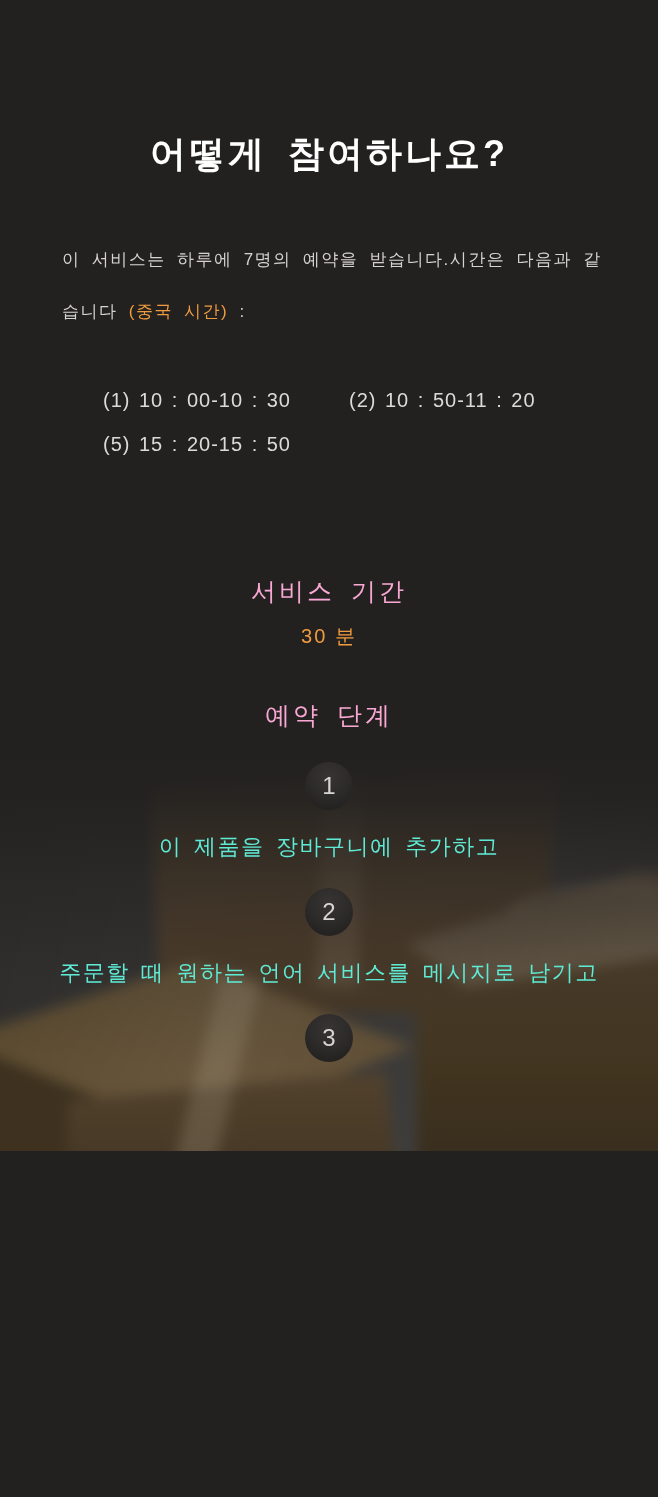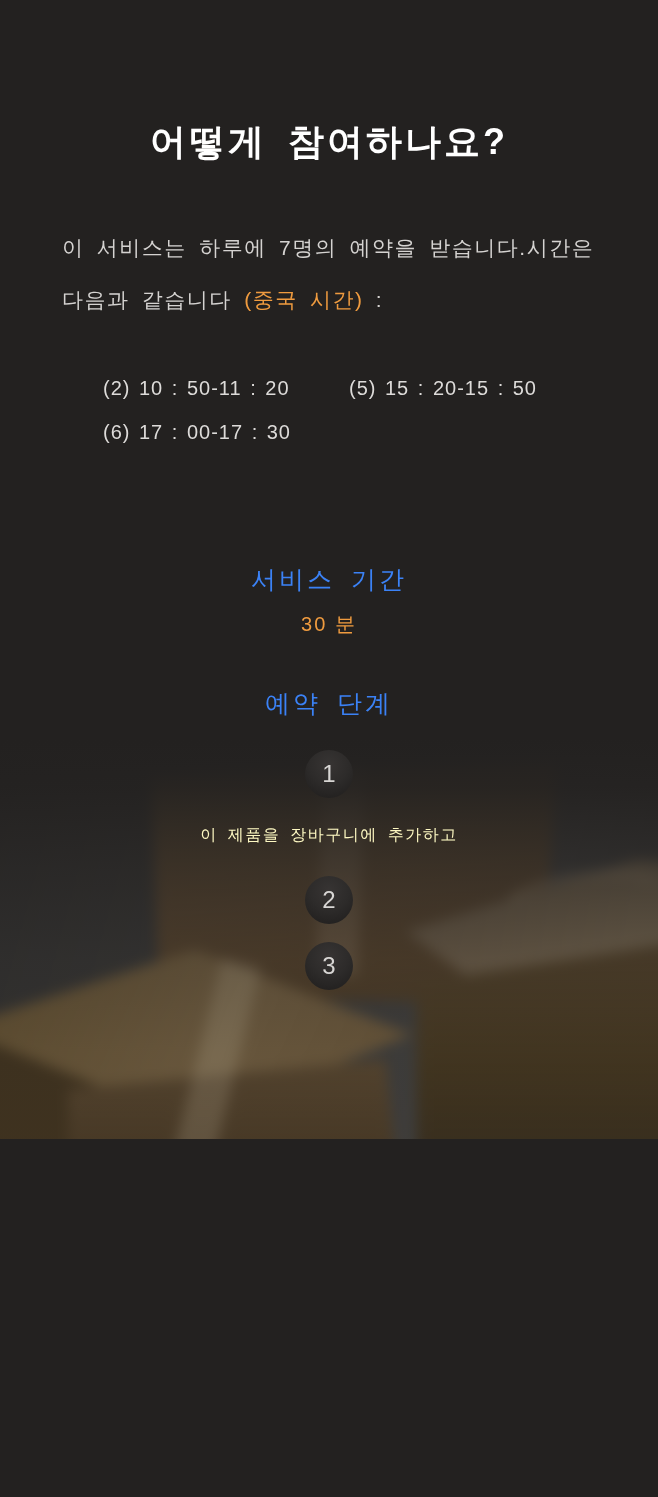--- a/index.html
+++ b/index.html
@@ -1,60 +1,60 @@
 <!DOCTYPE html>
 <html><head>
 <meta charset="utf-8">
 <style>
   * { margin:0; padding:0; box-sizing:border-box; }
   html,body { background:#232120; }
   .page {
     position:relative;
     width:658px; height:1139px;
-    margin:0 auto;
+    margin:12px auto;
     background:#232120;
     overflow:hidden;
     font-family:"Liberation Sans","DejaVu Sans",sans-serif;
   }
 
   
   .content { position:relative; z-index:2; }
 
   .title {
     padding-top:119px;
     text-align:center;
     font-size:36px; font-weight:700;
     color:#ffffff;
     letter-spacing:3px;
     word-spacing:8px;
     line-height:46px;
   }
 
   .intro {
     margin:57px 56px 0 62px;
-    font-size:21px; line-height:52px;
+    font-size:17px; line-height:52px;
     color:#d5d3d1;
     letter-spacing:1.5px; word-spacing:5px;
   }
   .intro .hl { color:#ef9b3f; }
 
   .times {
     margin:48px 0 0 103px;
     display:grid;
     grid-template-columns:246px auto;
     row-gap:16px;
     font-size:20px; line-height:28px;
     color:#dddbd9;
     letter-spacing:1px; word-spacing:2px;
   }
 
   .section-heading {
     text-align:center;
     font-size:25px; font-weight:400;
-    color:#3b82f6;
+    color:#f9a8d4;
     letter-spacing:3px; word-spacing:6px;
     line-height:34px;
   }
   .svc-heading   { margin-top:116px; }
   .svc-value {
     margin-top:14px;
     text-align:center;
     font-size:20px; line-height:28px;
     color:#ef9b3f;
     letter-spacing:2px;
@@ -69,22 +69,22 @@
     margin:0 auto 14px auto;
     border-radius:50%;
     background:radial-gradient(circle at 50% 30%, #373433 0%, #2d2b2a 48%, #242221 80%);
     color:#d8d6d4;
     font-size:24px; line-height:48px;
     text-align:center;
   }
   .step-label {
     max-width:560px;
     margin:0 auto;
-    font-size:16px; line-height:46px;
-    color:#fef9c3;
+    font-size:22px; line-height:46px;
+    color:#5eead4;
     letter-spacing:1.5px; word-spacing:4px;
   }
 
   
   .photo {
     position:absolute; left:0; bottom:0; z-index:1;
     width:658px; height:400px;
     overflow:hidden;
   }
   .photo-art {
@@ -161,46 +161,47 @@
 <div class="page">
 
   <div class="content">
 
     <h1 class="title">어떻게 참여하나요?</h1>
 
     <p class="intro"><span>이 서비스는 하루에 7명의 예약을 받습니다.시간은 다음과 같습니다 </span><span class="hl">(중국 시간)</span><span> :</span></p>
 
     <div class="times">
 
+        <div class="time-slot">(1) 10 : 00-10 : 30</div>
 
         <div class="time-slot">(2) 10 : 50-11 : 20</div>
 
 
 
         <div class="time-slot">(5) 15 : 20-15 : 50</div>
 
-        <div class="time-slot">(6) 17 : 00-17 : 30</div>
 
       </div>
 
     <div class="section-heading svc-heading">서비스 기간</div>
 
     <div class="svc-value">30 분</div>
 
     <div class="section-heading steps-heading">예약 단계</div>
 
     <div class="steps">
 
         <div class="step">
           <div class="step-circle">1</div>
           <div class="step-label">이 제품을 장바구니에 추가하고</div>
         </div>
 
         <div class="step">
           <div class="step-circle">2</div>
+          <div class="step-label">주문할 때 원하는 언어 서비스를 메시지로 남기고</div>
         </div>
 
         <div class="step">
           <div class="step-circle">3</div>
         </div>
       </div>
 
   </div>
 
   <div class="photo">

